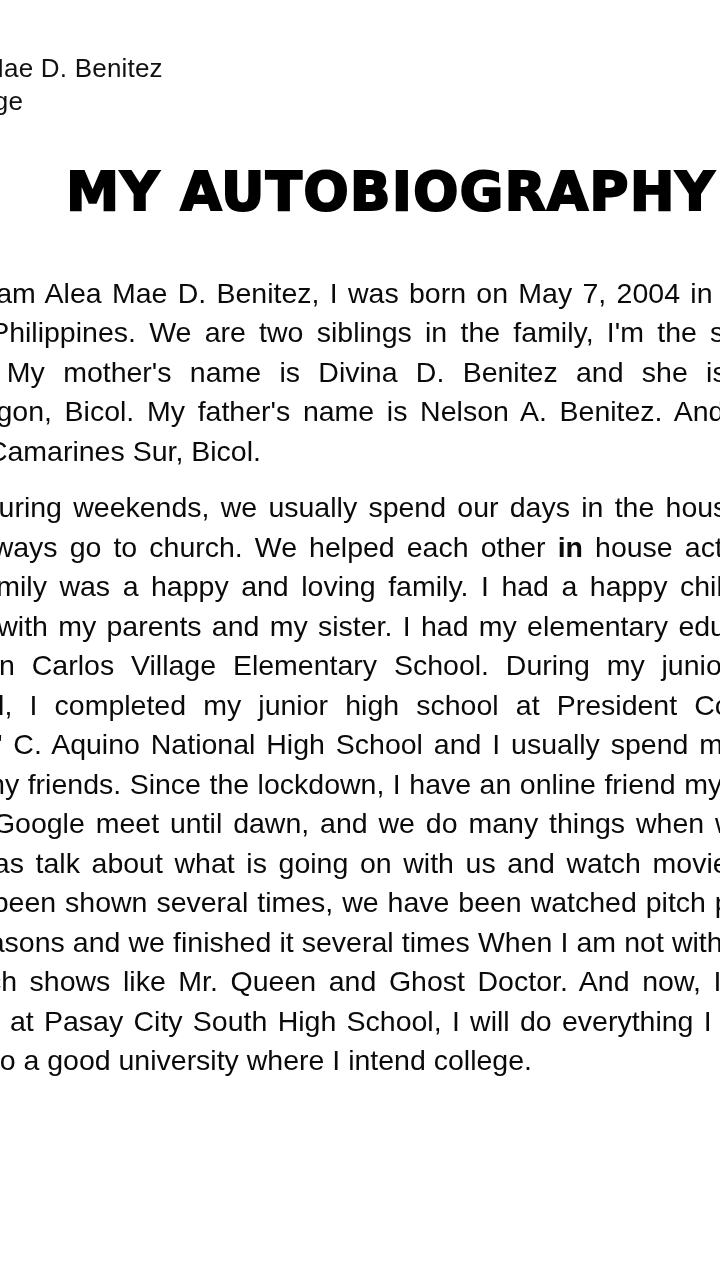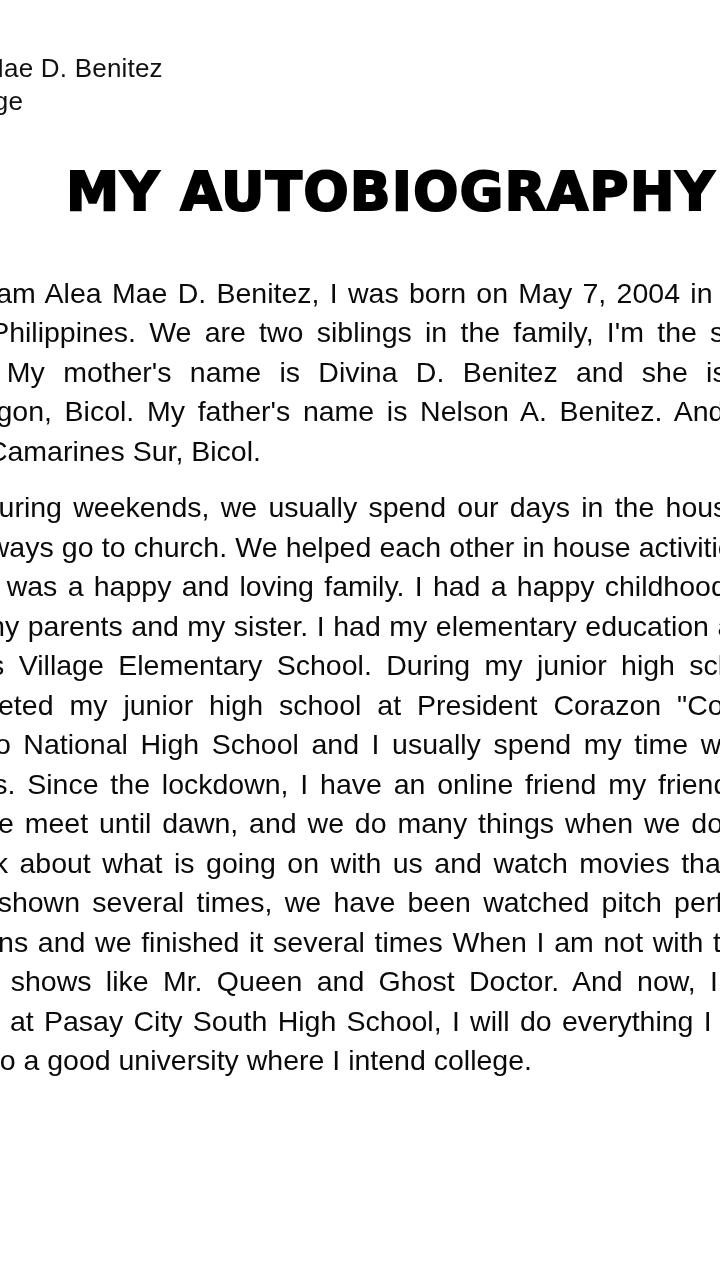--- a/index.html
+++ b/index.html
@@ -67,21 +67,21 @@
     color: #0a0a0a;
   }
   .para {
     margin: 0;
     text-indent: 56px;
   }
   .para + .para {
     margin-top: 17px;
   }
   .bold-in {
-    font-weight: 400;
+    font-weight: 700;
   }
 </style>
 </head>
 <body>
 
 <div class="page">
   <div class="doc-inner">
 
     <div class="header-block">
       <div class="header-line">Alea Mae D. Benitez</div>

